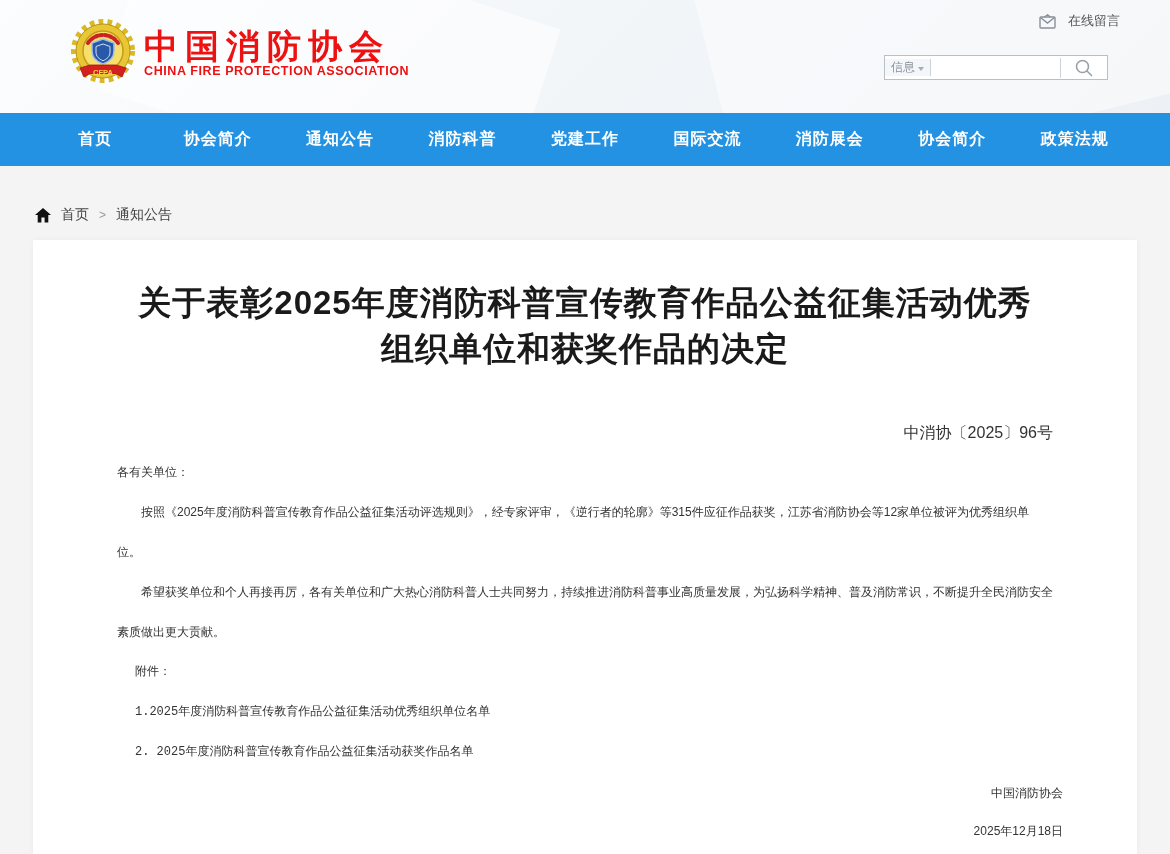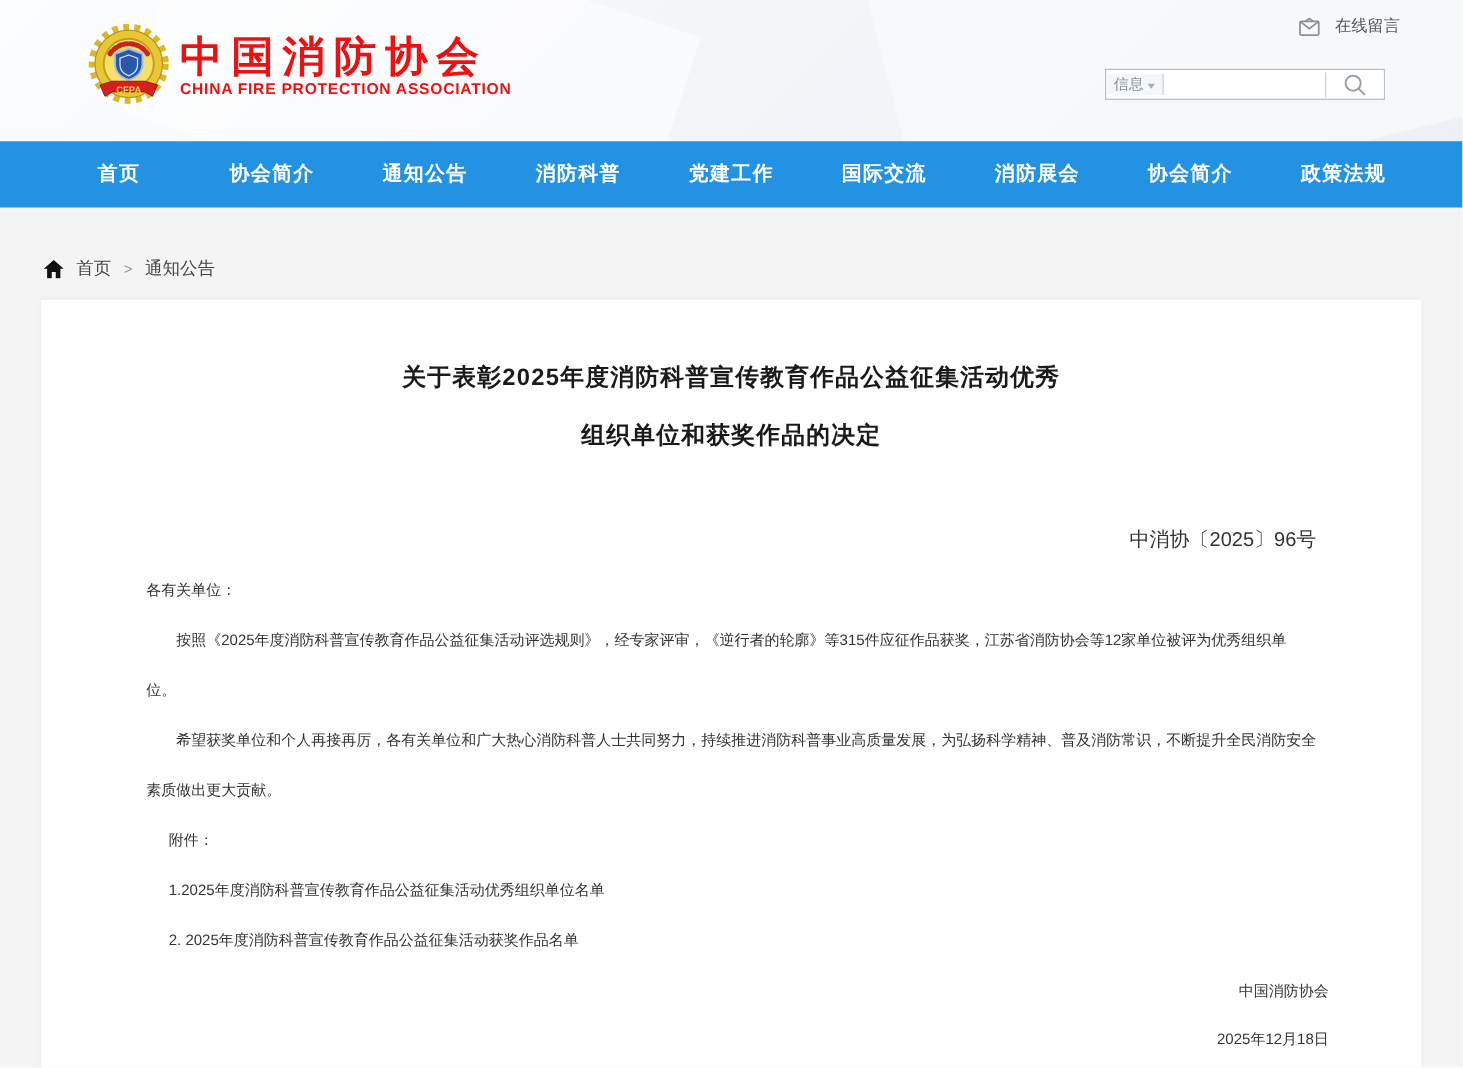--- a/index.html
+++ b/index.html
@@ -41,26 +41,26 @@
   
   .crumb-row { height:74px; padding:24px 0 0 35px; display:flex; align-items:center; gap:10px;
     color:#444; font-size:14px; }
   .crumb-row .home-icon { display:block; }
   .crumb-link { cursor:pointer; }
   .crumb-sep { color:#999; font-size:12px; }
 
   
   .card { background:#fff; margin:0 33px; min-height:614px; padding:40px 84px 30px 84px;
     box-shadow:0 0 6px rgba(0,0,0,.04); }
-  .art-title { text-align:center; font-size:19px; font-weight:bold; color:#1a1a1a; line-height:46px; letter-spacing:1px; }
+  .art-title { text-align:center; font-size:33px; font-weight:bold; color:#1a1a1a; line-height:46px; letter-spacing:1px; }
   .doc-number { margin-top:48px; text-align:right; font-size:16px; color:#333; line-height:26px; }
   .art-body { margin-top:6px; font-size:12px; color:#333; line-height:40px; }
   .art-body .salutation { text-indent:0; }
   .art-body p.indent { text-indent:2em; }
-  .attach { padding-left:18px; }
+  .attach { padding-left:18px;font-family:Liberation Mono, monospace; }
   .sig-block { text-align:right; margin-right:-10px; line-height:38px; margin-top:2px; }
 </style>
 </head>
 <body>
 
 <div class="topbar">
   <div class="logo-wrap">
     <svg class="logo-emblem" viewBox="0 0 70 70" width="70" height="70">
       <circle cx="35" cy="33" r="28" fill="none" stroke="#d9b928" stroke-width="8" stroke-dasharray="4.5 4"></circle>
       <circle cx="35" cy="33" r="27" fill="#e9c634" stroke="#b89418" stroke-width="1"></circle>

